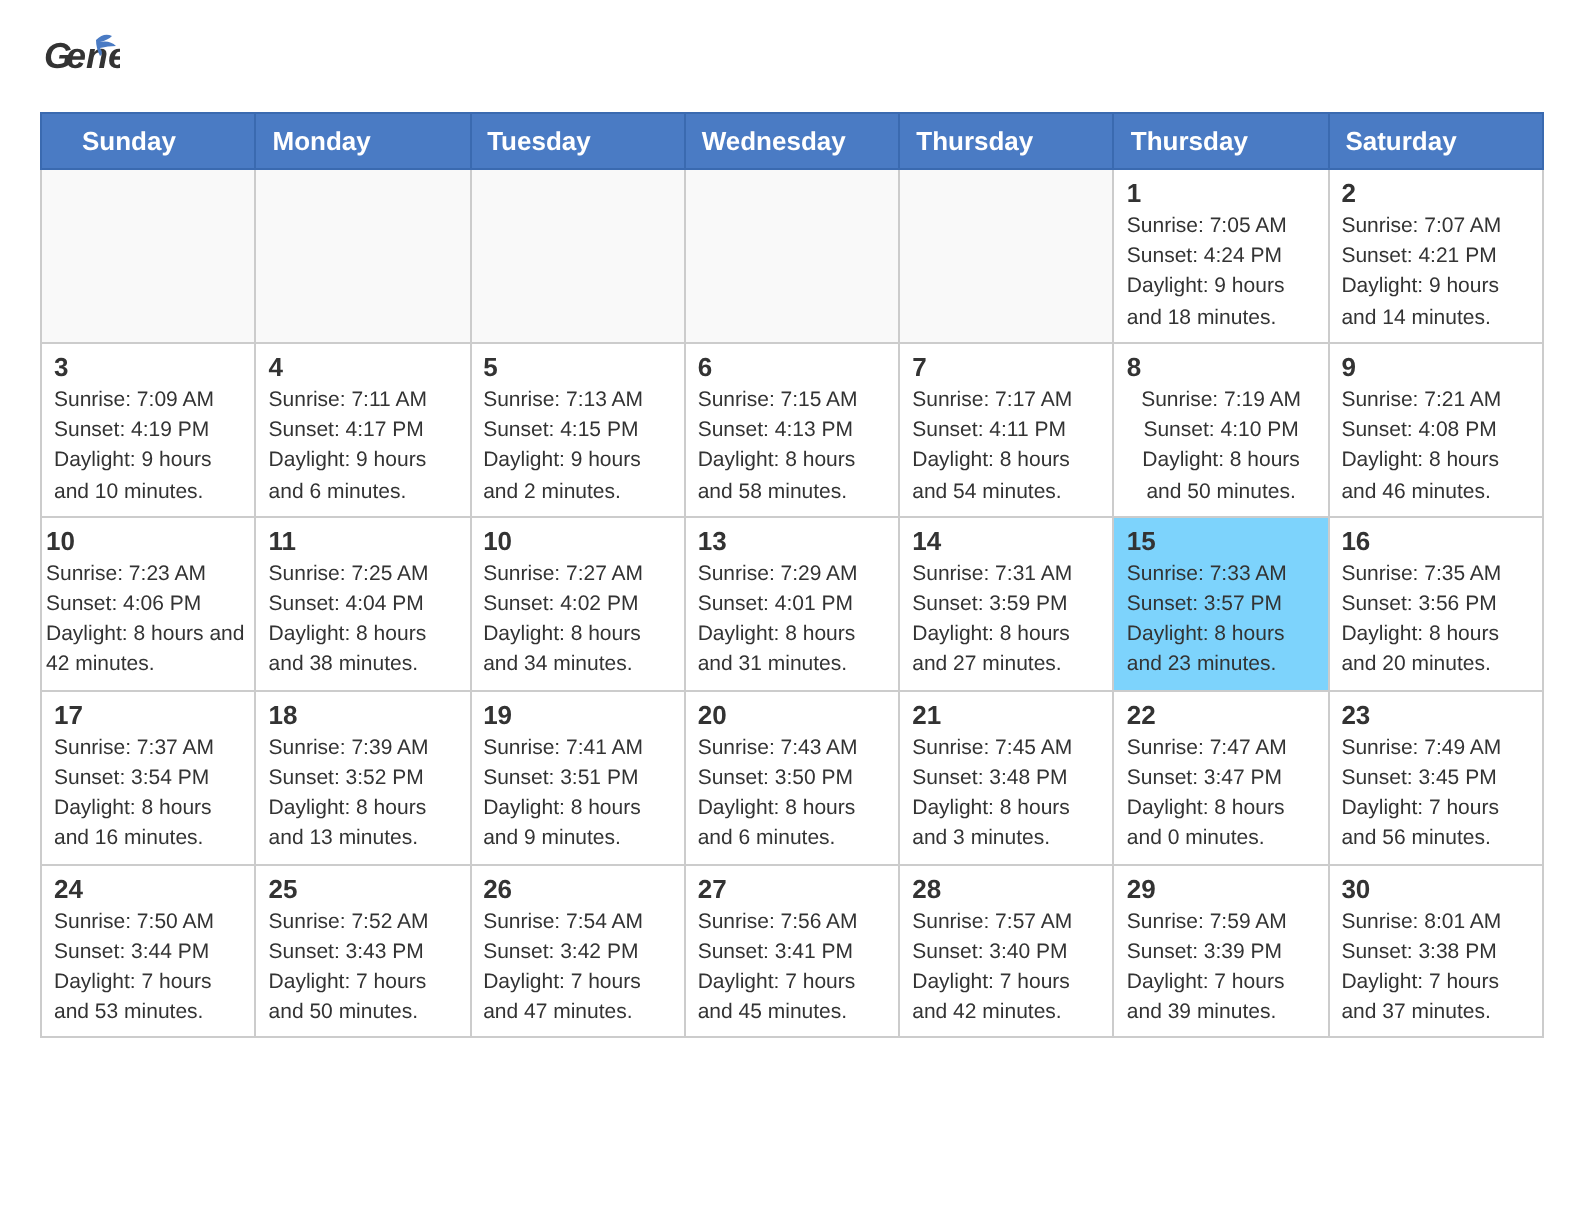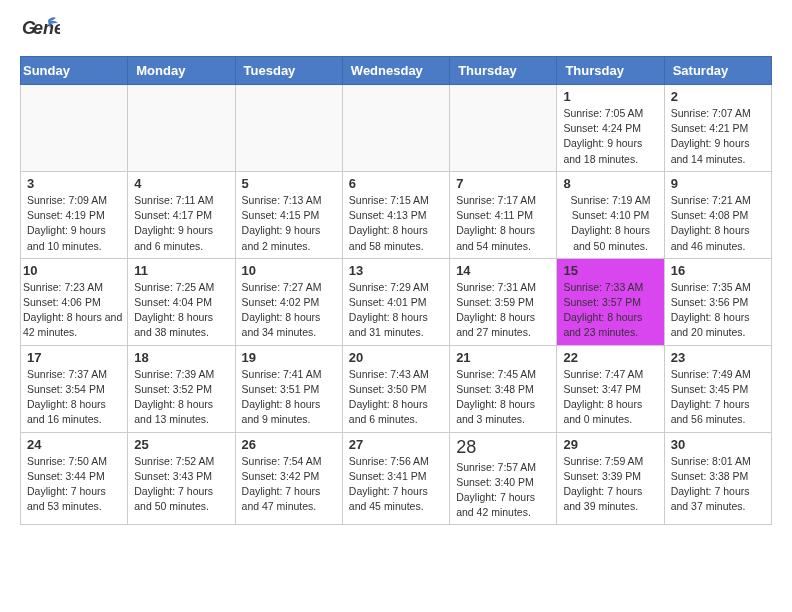--- a/index.html
+++ b/index.html
@@ -26,21 +26,21 @@
   <div style="text-align:right;">
     <div style="font-size:34px;font-weight:bold;color:#333;"></div>
     <div style="font-size:15px;color:#555;"></div>
   </div>
 </div>
 
 <div style="padding: 0 20px 12px 20px;">
   <table style="width:100%;border-collapse:collapse;">
     <thead>
       <tr>
-        <th style="background:#4a7bc4;color:#fff;text-align:left;padding:6px 2px;font-size:13px;border:1px solid #3a6ab0;">Sunday</th>
+        <th style="background:#4a7bc4;color:#fff;text-align:left;padding:6px 20px;font-size:13px;border:1px solid #3a6ab0;">Sunday</th>
         <th style="background:#4a7bc4;color:#fff;text-align:left;padding:6px 8px;font-size:13px;border:1px solid #3a6ab0;">Monday</th>
         <th style="background:#4a7bc4;color:#fff;text-align:left;padding:6px 8px;font-size:13px;border:1px solid #3a6ab0;">Tuesday</th>
         <th style="background:#4a7bc4;color:#fff;text-align:left;padding:6px 8px;font-size:13px;border:1px solid #3a6ab0;">Wednesday</th>
         <th style="background:#4a7bc4;color:#fff;text-align:left;padding:6px 8px;font-size:13px;border:1px solid #3a6ab0;">Thursday</th>
         <th style="background:#4a7bc4;color:#fff;text-align:left;padding:6px 8px;font-size:13px;border:1px solid #3a6ab0;">Thursday</th>
         <th style="background:#4a7bc4;color:#fff;text-align:left;padding:6px 8px;font-size:13px;border:1px solid #3a6ab0;">Saturday</th>
       </tr>
     </thead>
     <tbody id="calendar-body">
     <tr>
@@ -130,21 +130,21 @@
             <div style="font-size: 10.5px; line-height: 1.45; color: rgb(51, 51, 51);">Sunrise: 7:29 AM
 Sunset: 4:01 PM
 Daylight: 8 hours and 31 minutes.</div>
           </td>
           <td style="border: 1px solid rgb(204, 204, 204); vertical-align: top; padding: 4px 6px; font-size: 11px; color: rgb(51, 51, 51); background: rgb(255, 255, 255); width: calc(14.2857%); height: 82px;">
             <div style="font-weight: bold; font-size: 13px; margin-bottom: 2px;">14</div>
             <div style="font-size: 10.5px; line-height: 1.45; color: rgb(51, 51, 51);">Sunrise: 7:31 AM
 Sunset: 3:59 PM
 Daylight: 8 hours and 27 minutes.</div>
           </td>
-          <td style="border: 1px solid rgb(204, 204, 204); vertical-align: top; padding: 4px 6px; font-size: 11px; color: rgb(51, 51, 51); background: #d946ef; width: calc(14.2857%); height: 82px;">
+          <td style="border: 1px solid rgb(204, 204, 204); vertical-align: top; padding: 4px 6px; font-size: 11px; color: rgb(51, 51, 51); background: #7dd3fc; width: calc(14.2857%); height: 82px;">
             <div style="font-weight: bold; font-size: 13px; margin-bottom: 2px;">15</div>
             <div style="font-size: 10.5px; line-height: 1.45; color: rgb(51, 51, 51);">Sunrise: 7:33 AM
 Sunset: 3:57 PM
 Daylight: 8 hours and 23 minutes.</div>
           </td>
           <td style="border: 1px solid rgb(204, 204, 204); vertical-align: top; padding: 4px 6px; font-size: 11px; color: rgb(51, 51, 51); background: rgb(255, 255, 255); width: calc(14.2857%); height: 82px;">
             <div style="font-weight: bold; font-size: 13px; margin-bottom: 2px;">16</div>
             <div style="font-size: 10.5px; line-height: 1.45; color: rgb(51, 51, 51);">Sunrise: 7:35 AM
 Sunset: 3:56 PM
 Daylight: 8 hours and 20 minutes.</div>
@@ -213,21 +213,21 @@
 Sunset: 3:42 PM
 Daylight: 7 hours and 47 minutes.</div>
           </td>
           <td style="border: 1px solid rgb(204, 204, 204); vertical-align: top; padding: 4px 6px; font-size: 11px; color: rgb(51, 51, 51); background: rgb(255, 255, 255); width: calc(14.2857%); height: 82px;">
             <div style="font-weight: bold; font-size: 13px; margin-bottom: 2px;">27</div>
             <div style="font-size: 10.5px; line-height: 1.45; color: rgb(51, 51, 51);">Sunrise: 7:56 AM
 Sunset: 3:41 PM
 Daylight: 7 hours and 45 minutes.</div>
           </td>
           <td style="border: 1px solid rgb(204, 204, 204); vertical-align: top; padding: 4px 6px; font-size: 11px; color: rgb(51, 51, 51); background: rgb(255, 255, 255); width: calc(14.2857%); height: 82px;">
-            <div style="font-weight: normal; font-size: 18px; margin-bottom: 2px;">28</div>
+            <div style="font-weight: bold; font-size: 13px; margin-bottom: 2px;">28</div>
             <div style="font-size: 10.5px; line-height: 1.45; color: rgb(51, 51, 51);">Sunrise: 7:57 AM
 Sunset: 3:40 PM
 Daylight: 7 hours and 42 minutes.</div>
           </td>
           <td style="border: 1px solid rgb(204, 204, 204); vertical-align: top; padding: 4px 6px; font-size: 11px; color: rgb(51, 51, 51); background: rgb(255, 255, 255); width: calc(14.2857%); height: 82px;">
             <div style="font-weight: bold; font-size: 13px; margin-bottom: 2px;">29</div>
             <div style="font-size: 10.5px; line-height: 1.45; color: rgb(51, 51, 51);">Sunrise: 7:59 AM
 Sunset: 3:39 PM
 Daylight: 7 hours and 39 minutes.</div>
           </td>

